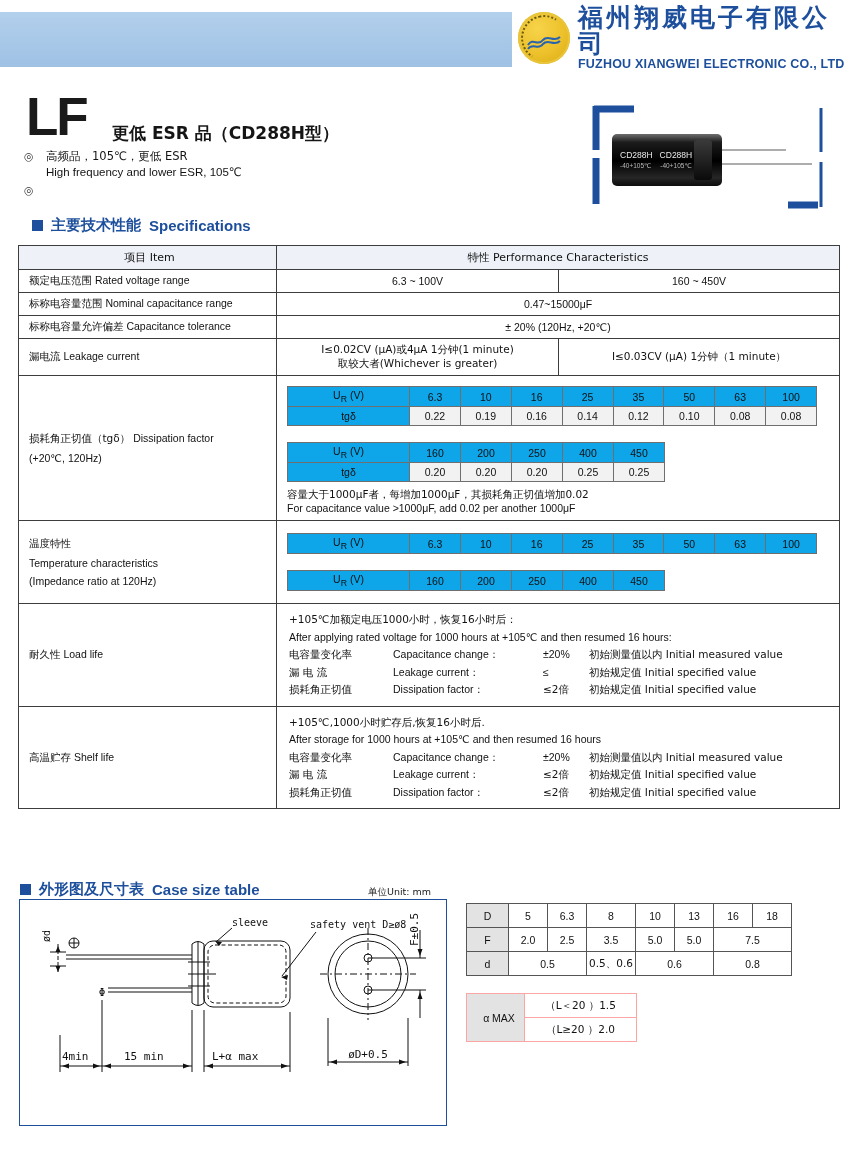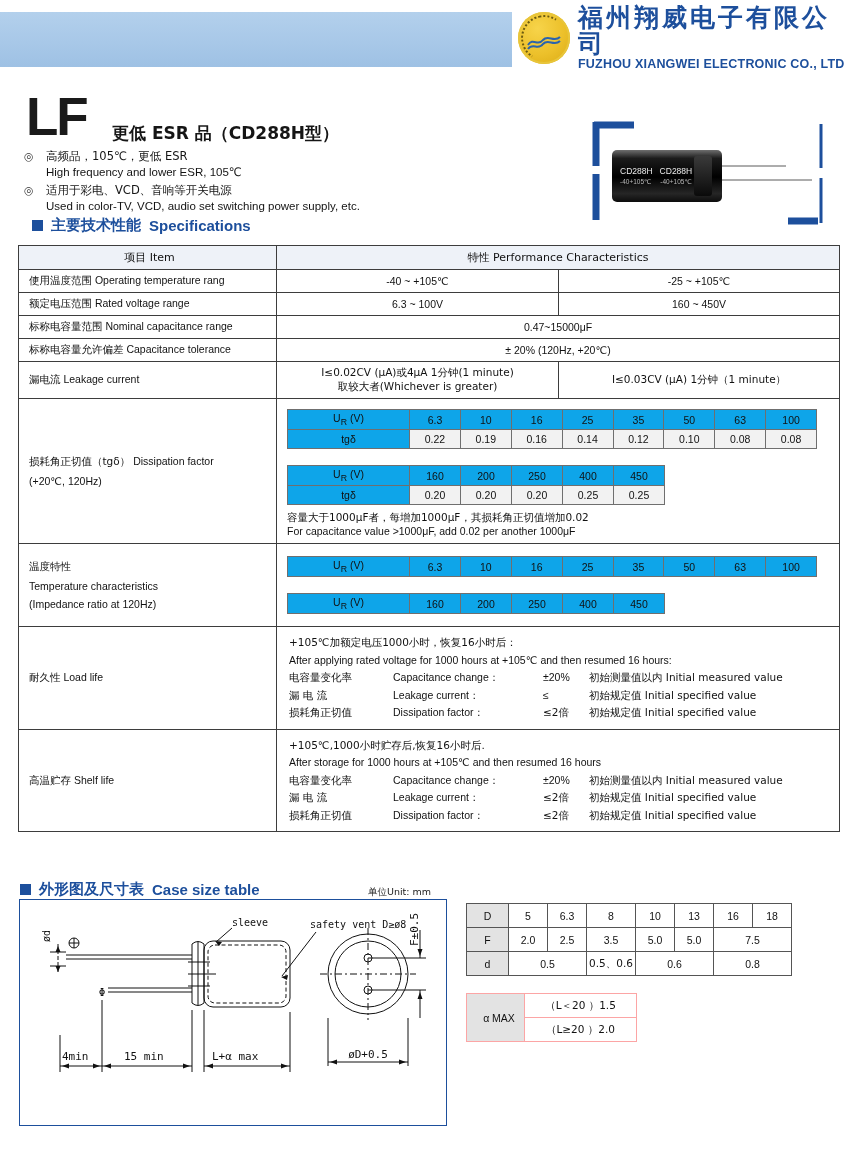--- a/index.html
+++ b/index.html
@@ -56,21 +56,21 @@
     color:#151515; font-family:"DejaVu Sans","Liberation Sans",sans-serif;
   }
   .bullets { position:absolute; left:24px; top:148px; width:470px; }
   .bullet-row { display:flex; gap:10px; margin-bottom:2px; }
   .bullet-mark { color:#333; font-size:11px; line-height:16px; width:12px; }
   .bullet-lines { line-height:16px; }
   .b-cn { font-size:11.5px; font-family:"DejaVu Sans","Liberation Sans",sans-serif; color:#141414;}
   .b-en { font-size:11.5px; color:#141414; }
 
   
-  .photo { position:absolute; left:590px; top:108px; width:235px; height:125px; }
+  .photo { position:absolute; left:590px; top:92px; width:235px; height:125px; }
   .cap-body {
     position:absolute; left:22px; top:42px; width:110px; height:52px;
     background: linear-gradient(180deg,#6e6e6e 0%, #1c1c1c 16%, #000 52%, #262626 84%, #0c0c0c 100%);
     border-radius:5px;
   }
   .cap-cap {
     position:absolute; left:104px; top:48px; width:18px; height:40px;
     background: linear-gradient(180deg,#3a3a3a,#0a0a0a); border-radius:3px;
   }
   .cap-print { position:absolute; left:30px; top:58px; width:98px; color:#e9e9e9;
@@ -161,24 +161,20 @@
 <div class="bullets">
   <div class="bullet-row">
     <span class="bullet-mark">◎</span>
     <span class="bullet-lines">
       <span class="b-cn">高频品，105℃，更低 ESR</span><br>
       <span class="b-en">High frequency and lower  ESR, 105℃</span>
     </span>
   </div>
   <div class="bullet-row">
     <span class="bullet-mark">◎</span>
-    <span class="bullet-lines">
-      <span class="b-cn">适用于彩电、VCD、音响等开关电源</span><br>
-      <span class="b-en">Used in color-TV, VCD, audio set switching power supply, etc.</span>
-    </span>
   </div>
 </div>
 
 <div class="photo">
   <svg width="235" height="125" style="position:absolute;left:0;top:0">
     <path d="M6,14 L6,58" stroke="#1d4f9c" stroke-width="7" fill="none"></path>
     <path d="M4,17 L44,17" stroke="#1d4f9c" stroke-width="7" fill="none"></path>
     <path d="M231,16 L231,60" stroke="#1d4f9c" stroke-width="3" fill="none"></path>
     <path d="M6,112 L6,66" stroke="#1d4f9c" stroke-width="7" fill="none"></path>
     <path d="M228,113 L198,113" stroke="#1d4f9c" stroke-width="7" fill="none"></path>
@@ -209,28 +205,20 @@
       <col style="width:258px">
       <col style="width:282px">
       <col style="width:281px">
     </colgroup>
   <tbody>
     <tr>
       <th class="item-cell cn ctr">项目   Item</th>
       <th colspan="2" class="cn">特性   Performance Characteristics</th>
     </tr>
 
-    <tr>
-      <td class="item-cell">
-        <span class="cn">使用温度范围</span>
-        <span>Operating temperature rang</span>
-      </td>
-      <td class="ctr">-40 ~ +105℃</td>
-      <td class="ctr">-25 ~ +105℃</td>
-    </tr>
 
     <tr>
       <td class="item-cell">
         <span class="cn">额定电压范围</span>
         <span>Rated voltage range</span>
       </td>
       <td class="ctr">6.3 ~ 100V</td>
       <td class="ctr">160 ~ 450V</td>
     </tr>
 

